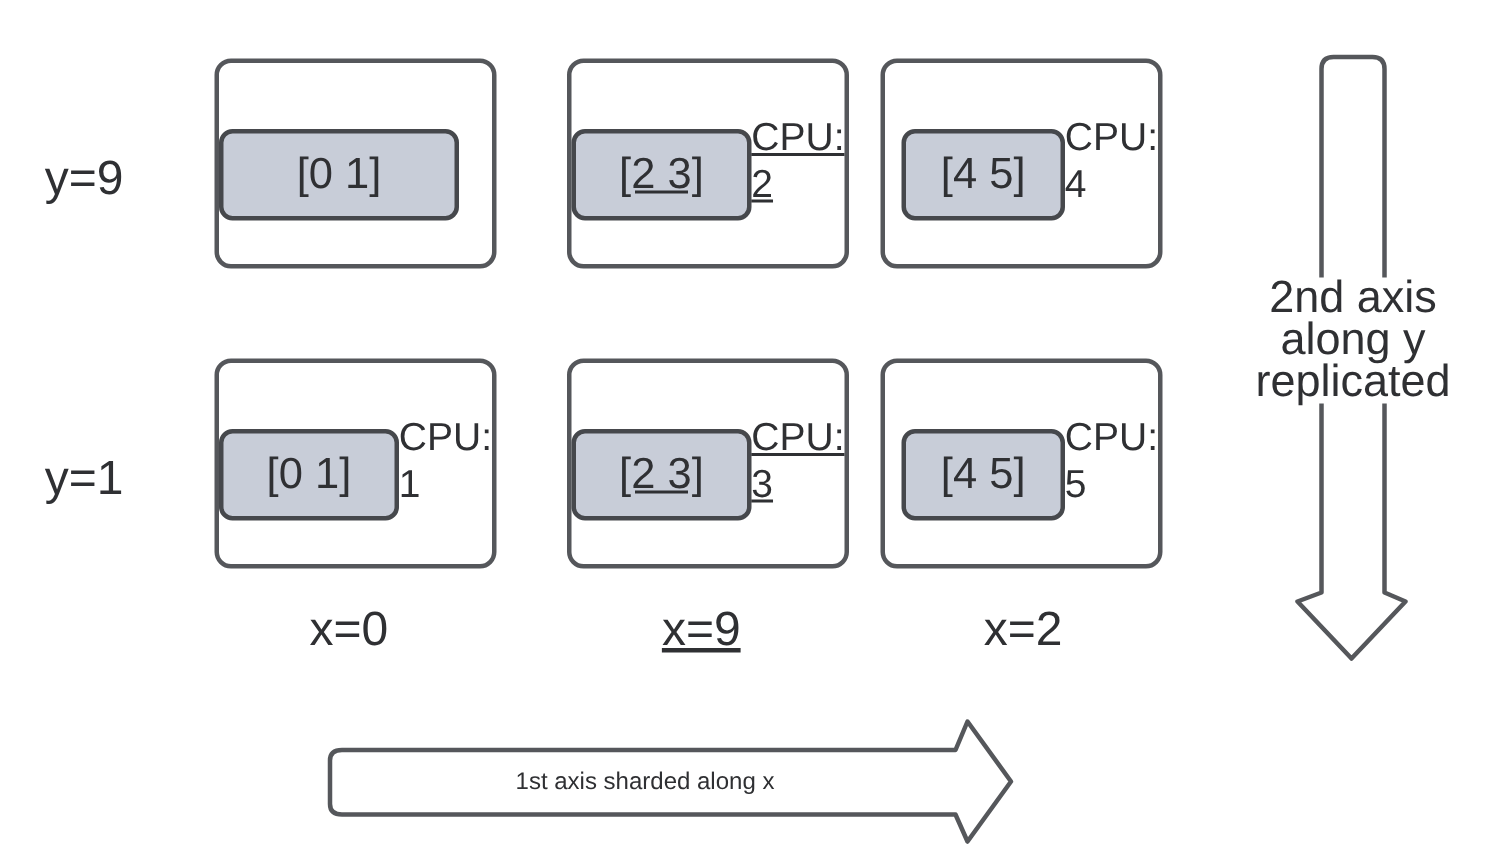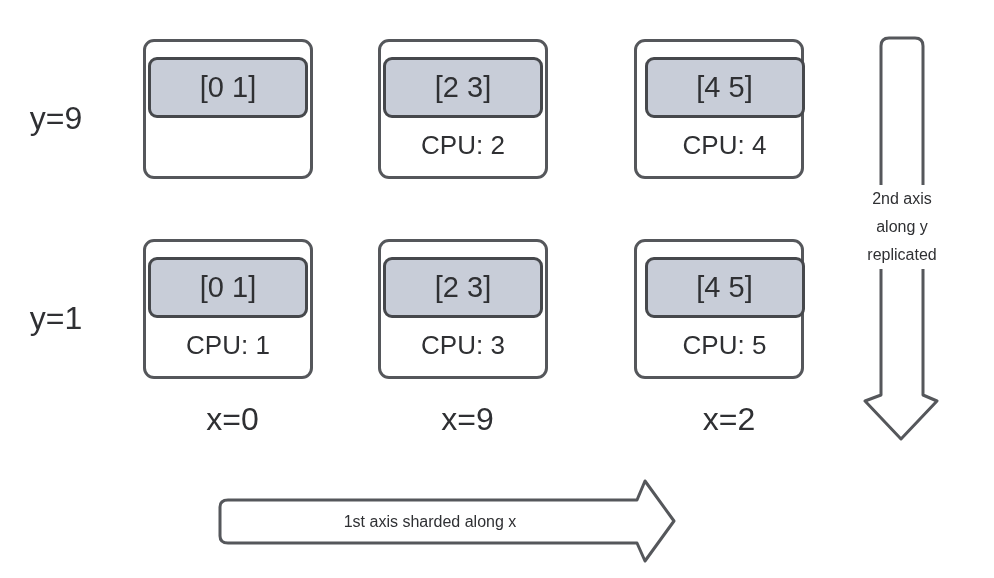--- a/index.html
+++ b/index.html
@@ -17,34 +17,34 @@
     height: 578px;
     background: var(--bg);
     font-family: "Liberation Sans", sans-serif;
     color: var(--text);
     overflow: hidden;
   }
 
   
   .cell {
     position: absolute;
-    width: 170px;
+    width: 188px;
     height: 140px;
     background: #ffffff;
     border: 3px solid var(--outline);
     border-radius: 11px;
     display: flex;
-    flex-direction: column;
+    flex-direction: row;
     align-items: center;
   }
   .r0 { top: 39px; }
   .r1 { top: 239px; }
   .c0 { left: 143px; }
-  .c1 { left: 378px; }
-  .c2 { left: 634px; padding-left: 11px; }
+  .c1 { left: 378px; text-decoration: underline; }
+  .c2 { left: 587px; padding-left: 11px; }
 
   .shard {
     margin-top: 15px;
     width: 160px;
     height: 61px;
     background: var(--shard-fill);
     border: 3px solid var(--shard-outline);
     border-radius: 9px;
     display: flex;
     align-items: center;
@@ -103,21 +103,21 @@
     justify-content: center;
     font-size: 16px;
   }
   .y-arrow-label {
     position: absolute;
     left: 832px;
     top: 185px;
     width: 140px;
     background: #ffffff;
     text-align: center;
-    font-size: 16px;
+    font-size: 30px;
     line-height: 28px;
   }
 </style>
 </head>
 <body>
 
 <div class="canvas">
 
   <div class="row-label y0">y=9</div>
   <div class="row-label y1">y=1</div>

